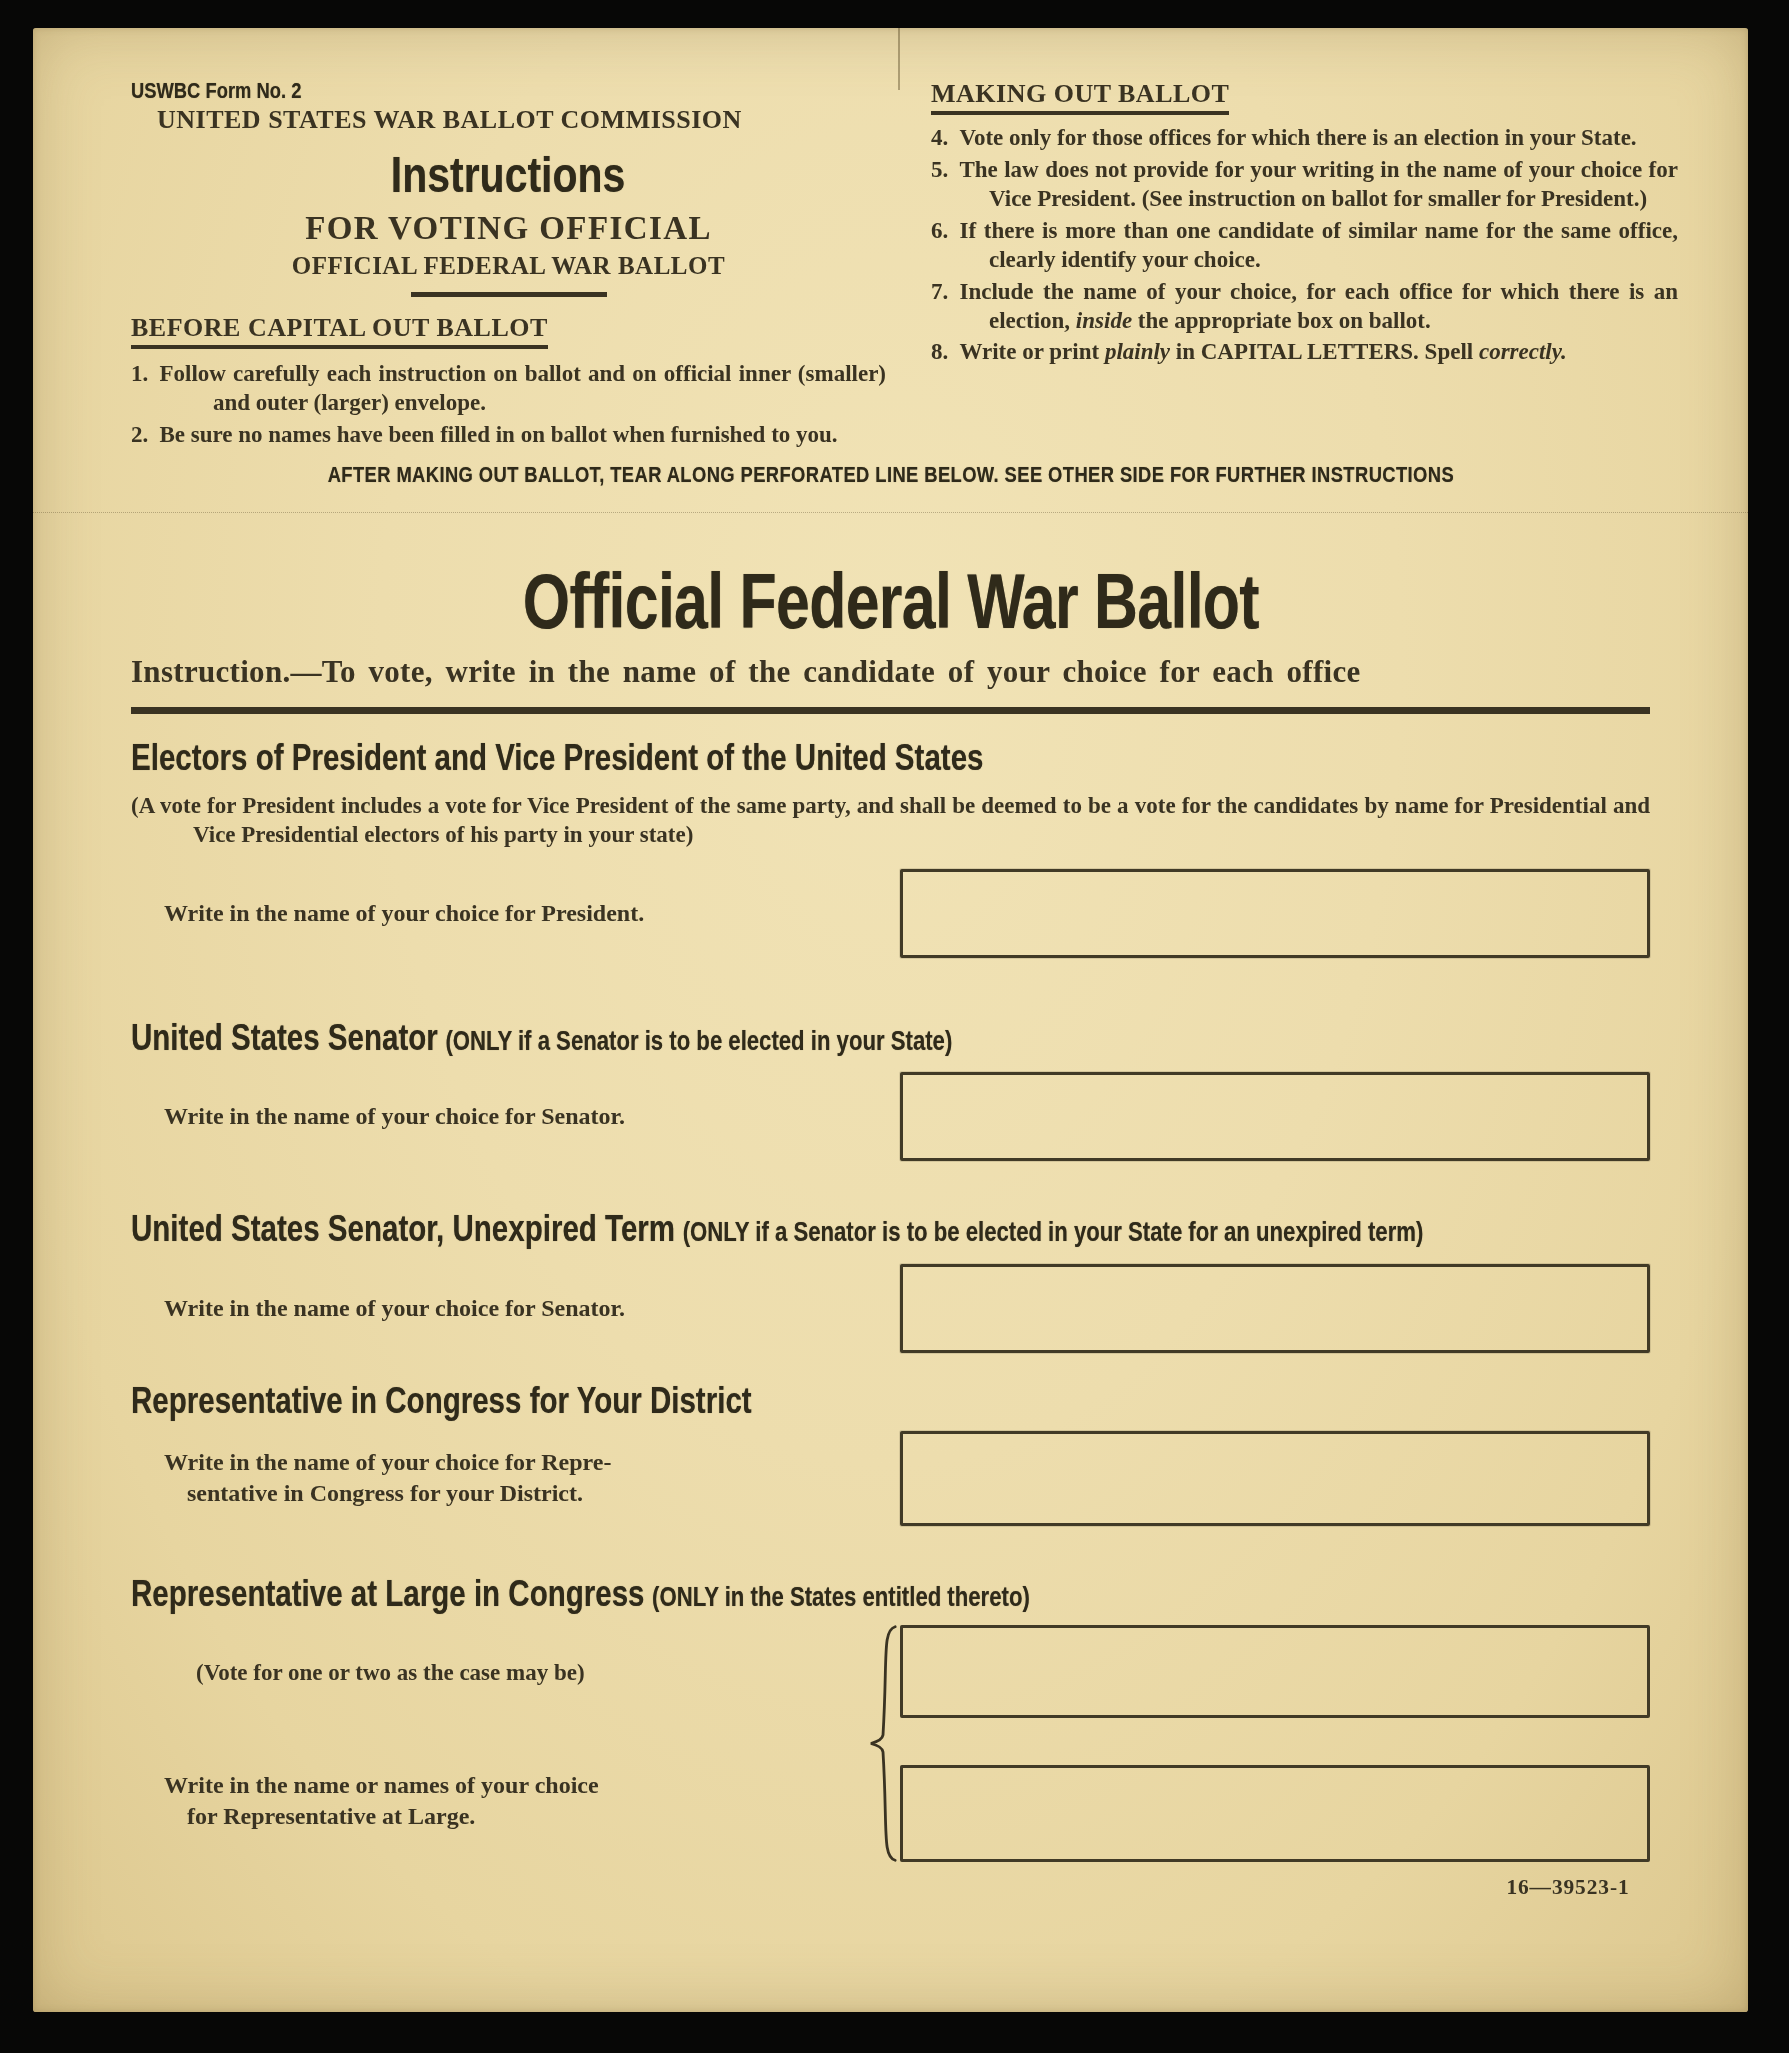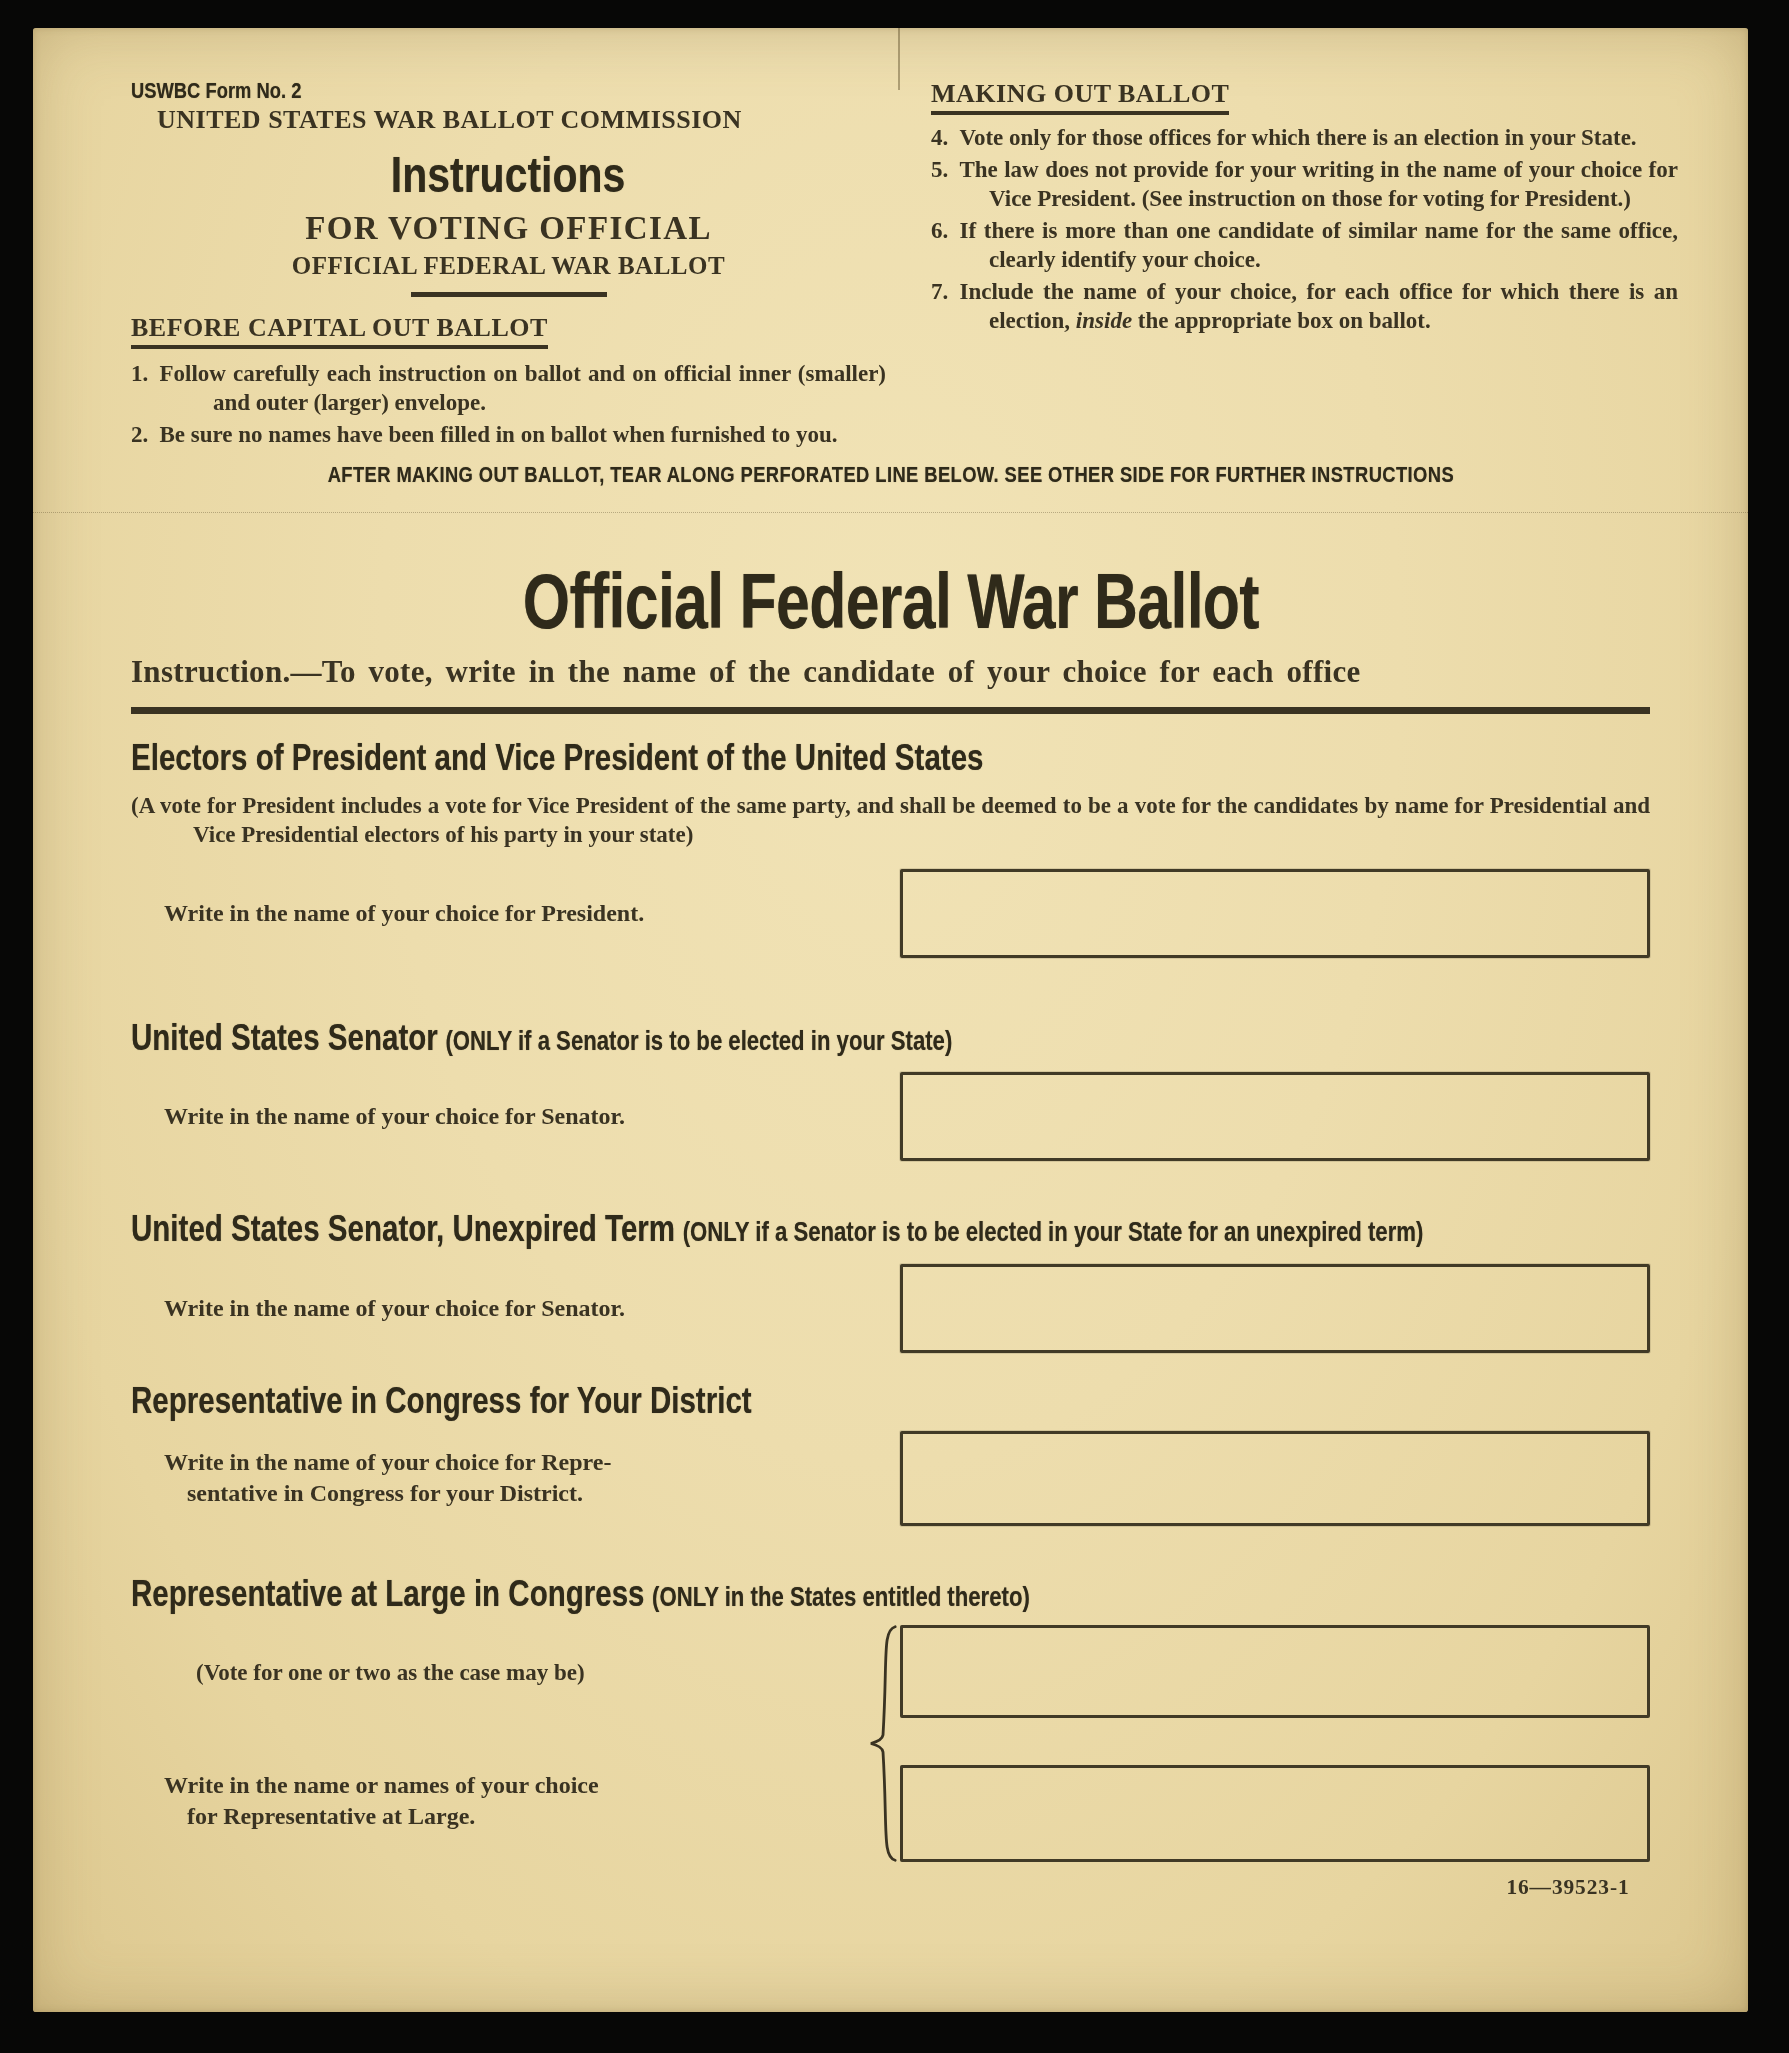--- a/index.html
+++ b/index.html
@@ -108,23 +108,24 @@
       <div><span class="subhead">BEFORE CAPITAL OUT BALLOT</span></div>
       <div class="items">
         <p class="item"><span class="num">1.</span><span><span>Follow carefully each instruction on ballot and on official inner (smaller) and outer (larger) envelope.</span></span></p>
         <p class="item"><span class="num">2.</span><span><span>Be sure no names have been filled in on ballot when furnished to you.</span></span></p>
       </div>
     </div>
     <div class="col-right">
       <div><span class="subhead">MAKING OUT BALLOT</span></div>
       <div class="items">
         <p class="item"><span class="num">4.</span><span><span>Vote only for those offices for which there is an election in your State.</span></span></p>
-        <p class="item"><span class="num">5.</span><span><span>The law does not provide for your writing in the name of your choice for Vice President. (See instruction on those for voting for President.)</span></span></p>
+        <p class="item"><span class="num">5.</span><span><span>The law does not provide for your writing in the name of your choice for Vice President. (See instruction on ballot for smaller for President.)</span></span></p>
         <p class="item"><span class="num">6.</span><span><span>If there is more than one candidate of similar name for the same office, clearly identify your choice.</span></span></p>
         <p class="item"><span class="num">7.</span><span><span>Include the name of your choice, for each office for which there is an election, </span><em>inside</em><span> the appropriate box on ballot.</span></span></p>
+        <p class="item"><span class="num">8.</span><span><span>Write or print </span><em>plainly</em><span> in CAPITAL LETTERS. Spell </span><em>correctly.</em></span></p>
       </div>
     </div>
   </div>
 
   <div class="tear"><span class="cond ctr">AFTER MAKING OUT BALLOT, TEAR ALONG PERFORATED LINE BELOW. SEE OTHER SIDE FOR FURTHER INSTRUCTIONS</span></div>
   <div class="perf"></div>
 
   <div class="ballot">
     <div class="b-title"><span class="cond ctr">Official Federal War Ballot</span></div>
     <div class="b-instr">Instruction.—To vote, write in the name of the candidate of your choice for each office</div>

